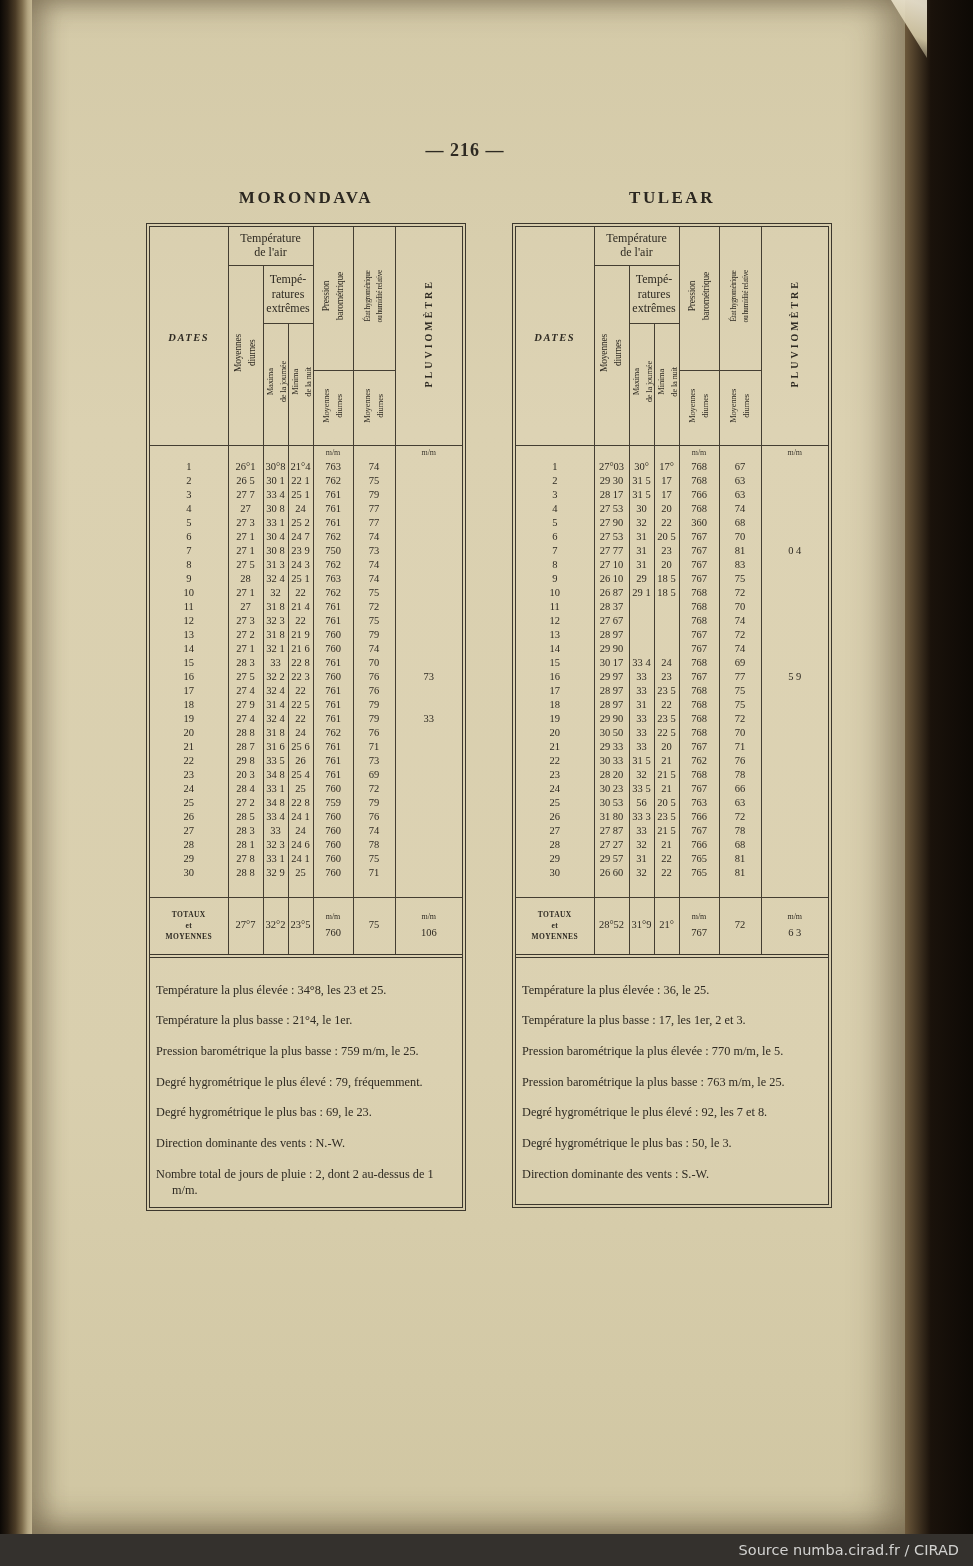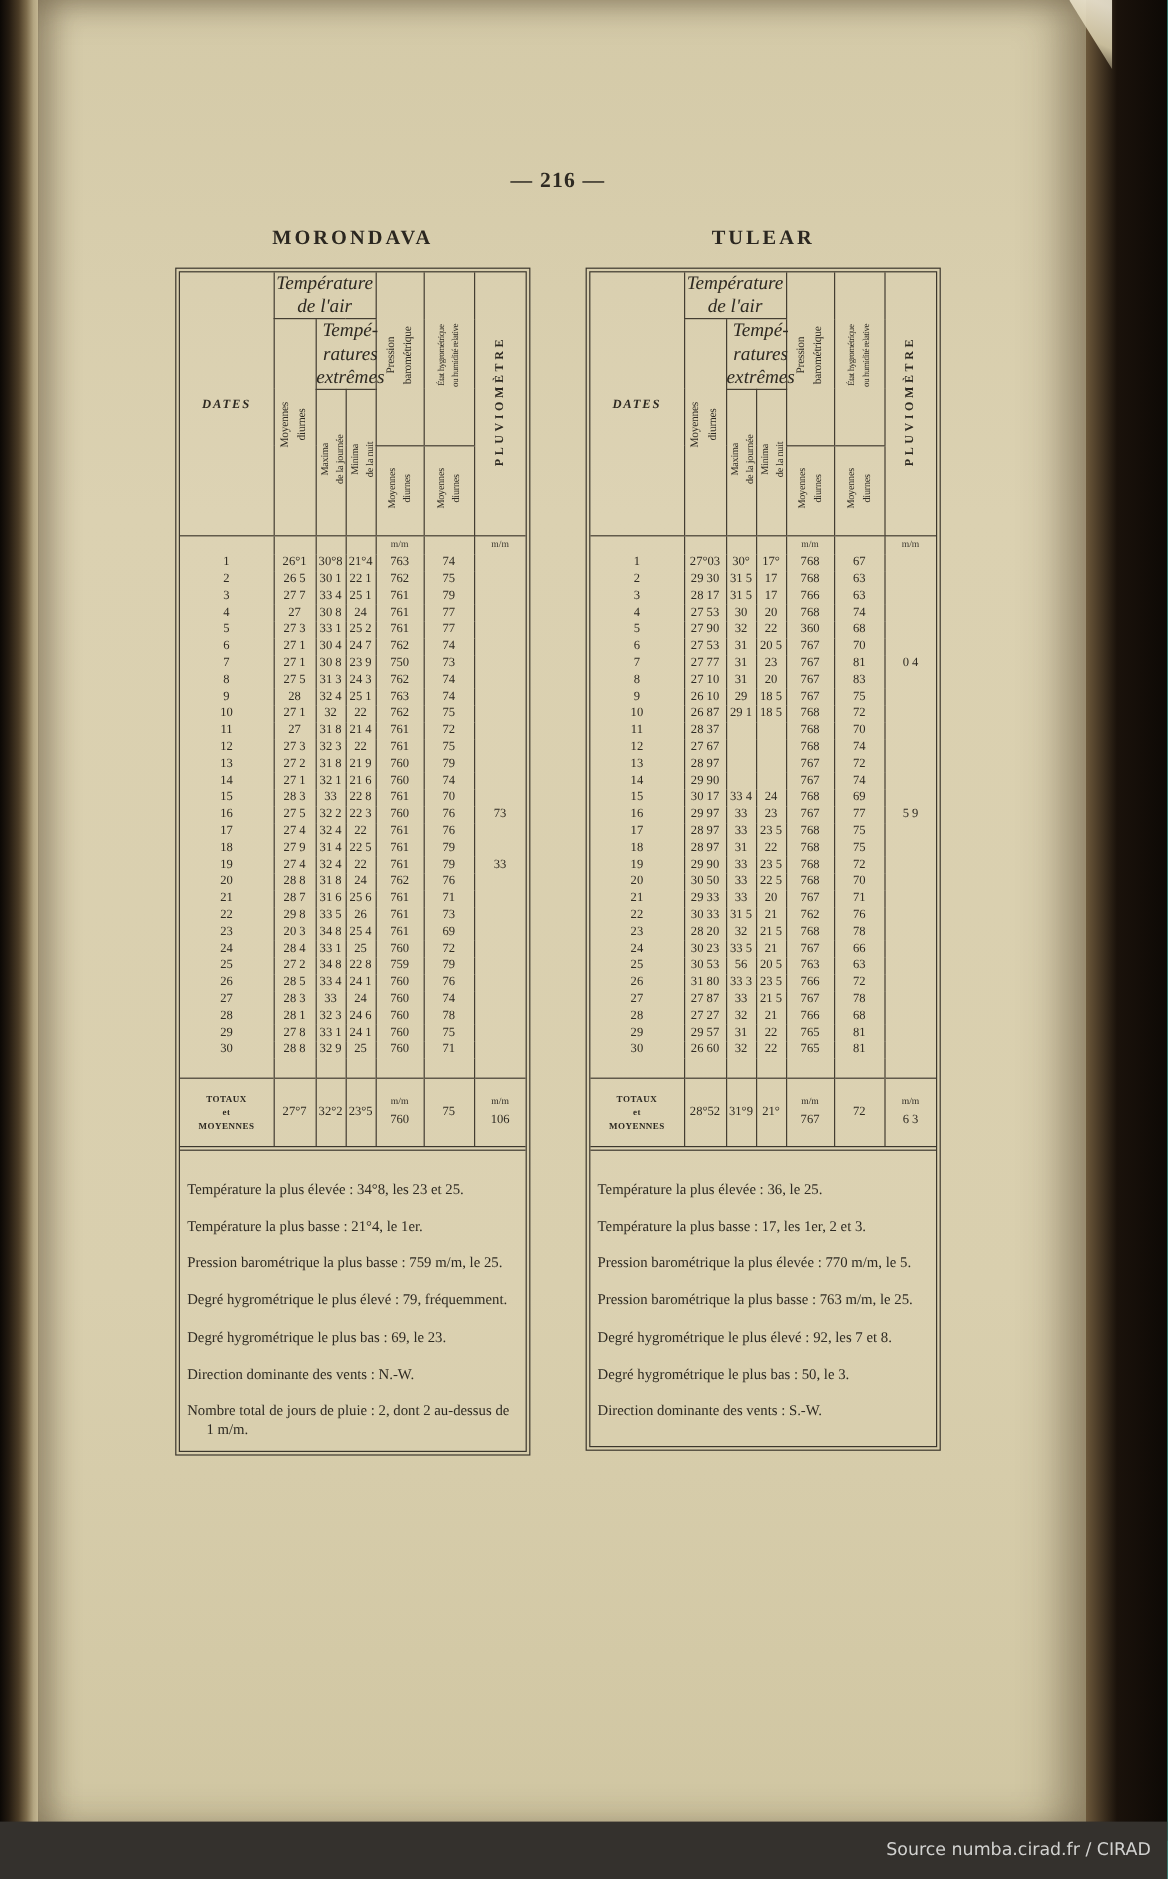--- a/index.html
+++ b/index.html
@@ -1,50 +1,50 @@
 <!DOCTYPE html>
 <html><head>
 <meta charset="utf-8">
 <style>
   html,body{margin:0;padding:0;}
   body{background:#0f0b07;font-family:"Liberation Serif","DejaVu Serif",serif;}
-  .stage{position:relative;width:973px;height:1566px;overflow:hidden;background:#5eead4;}
+  .stage{position:relative;width:973px;height:1566px;overflow:hidden;background:#a3a3a3;}
 
   
   .left-edge{position:absolute;left:0;top:0;bottom:32px;width:34px;
     background:linear-gradient(90deg,#0b0805 0%,#241b11 22%,#4a3b26 45%,#7d6c4c 65%,#b3a581 82%,#cdc09c 100%);}
   .right-band{position:absolute;right:0;top:0;bottom:32px;width:68px;
     background:linear-gradient(90deg,#6b573a 0%,#1a120b 38%,#0d0905 100%);}
   .corner-curl{position:absolute;top:0;right:46px;width:36px;height:58px;
     background:linear-gradient(205deg,#efe8d4 10%,#d6cba8 55%,rgba(214,203,168,0));
     clip-path:polygon(0 0,100% 0,100% 100%,30% 30%);opacity:.9;}
   .sheet{position:absolute;left:32px;top:0;width:873px;height:1534px;
     background:linear-gradient(180deg,#d4caa8 0%,#dbd1b1 28%,#d9cfae 70%,#d0c6a2 100%);
     box-shadow:inset -22px 0 34px rgba(64,48,26,.38), inset 14px 0 22px rgba(64,48,26,.30), inset 0 -18px 30px rgba(64,48,26,.18);}
 
   .page-number{position:absolute;left:146px;width:638px;top:140px;text-align:center;
     font-size:18px;font-weight:700;letter-spacing:1px;color:#2e2a22;}
 
   .stations{position:absolute;left:146px;top:188px;display:flex;gap:46px;}
-  .station{width:296px;}
+  .station{width:320px;}
   .station-title{text-align:center;font-size:17px;font-weight:700;letter-spacing:2.5px;
     color:#2b2720;margin-bottom:15px;}
 
   .block-outer{border:1px solid #3c372d;padding:2px;}
   .block-inner{border:1px solid #3c372d;background:rgba(255,250,230,.06);}
 
   table.wtable{width:100%;border-collapse:collapse;table-layout:fixed;color:#2e2a22;}
   .wtable th,.wtable td{padding:0;margin:0;}
   .wtable th{border-bottom:1px solid #443e32;vertical-align:middle;text-align:center;font-weight:normal;}
   .wtable th.bl{border-left:1px solid #443e32;}
   .wtable tr.h1{height:38px;} .wtable tr.h2{height:58px;}
   .wtable tr.h3{height:47px;} .wtable tr.h4{height:75px;}
 
   .dates-label{font-size:10.5px;font-weight:700;letter-spacing:1.5px;font-style:italic;}
-  .hl{display:inline-block;font-size:16px;line-height:1.2;white-space:pre-line;font-style:italic;}
+  .hl{display:inline-block;font-size:12px;line-height:1.2;white-space:pre-line;}
   .vert-label{display:inline-block;writing-mode:vertical-rl;transform:rotate(180deg);
     white-space:pre-line;text-align:center;line-height:1.5;font-size:9.5px;letter-spacing:-0.2px;}
   .vert-label.sm{font-size:8.5px;}
   .vert-label.xs{font-size:7.5px;letter-spacing:-0.4px;line-height:1.6;}
   .vert-label.caps{font-size:10px;font-weight:700;letter-spacing:3px;}
 
   .wtable td{font-size:10.5px;text-align:center;vertical-align:middle;line-height:1;
     border-left:1px solid #443e32;}
   .wtable td.c0{border-left:none;}
   .wtable tr[data-name="table-row"]{height:14px;}
@@ -52,21 +52,21 @@
   .spacer td{height:16px;}
   .totals td{height:56px;border-top:1px solid #443e32;}
   .tot-label{font-size:7.5px;letter-spacing:.4px;line-height:1.5;white-space:pre-line;font-weight:600;}
   .unit-sm{font-size:8px;margin-bottom:7px;}
 
   .double-rule{height:2px;border-top:1px solid #3c372d;border-bottom:1px solid #3c372d;margin-top:0;}
 
   .notes{min-height:228px;padding:10px 5px 8px 6px;color:#2e2a22;}
   .note{margin:15px 0 1px 0;font-size:12.3px;line-height:1.28;padding-left:16px;text-indent:-16px;}
 
-  .source-bar{position:absolute;left:0;right:0;bottom:0;height:48px;background:#34312d;
+  .source-bar{position:absolute;left:0;right:0;bottom:0;height:32px;background:#34312d;
     display:flex;align-items:center;justify-content:flex-end;padding-right:14px;box-sizing:border-box;}
   .source-text{color:#d2d2d0;font-family:"DejaVu Sans","Liberation Sans",sans-serif;font-size:14.5px;}
 </style>
 </head>
 <body>
 
 <div class="stage" data-name="scanned-page">
   <div class="left-edge" data-name="book-page-edges"></div>
   <div class="right-band" data-name="book-spine-shadow"></div>
   <div class="sheet" data-name="paper-sheet"></div>

